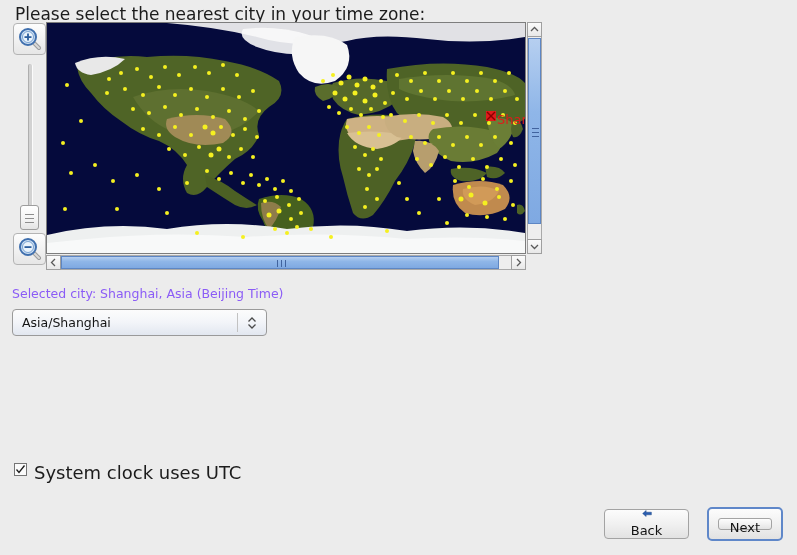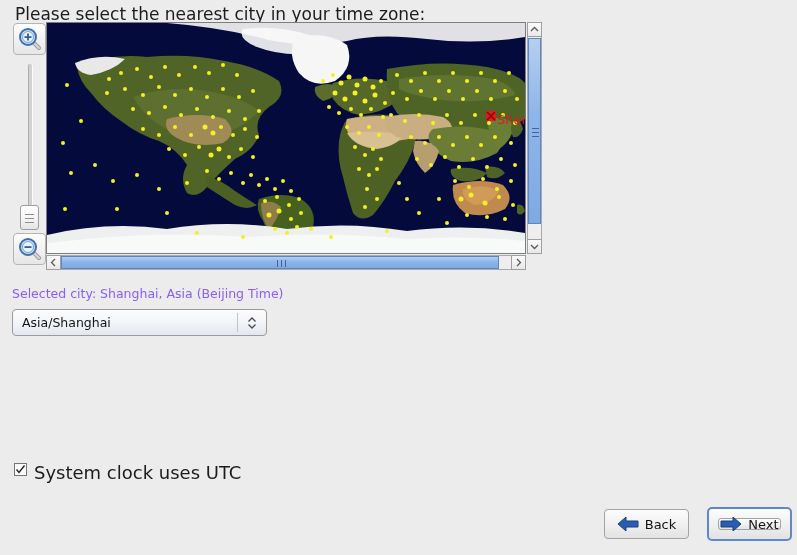--- a/index.html
+++ b/index.html
@@ -252,41 +252,42 @@
     position: absolute;
     height: 30px;
     border: 1px solid #a3a3a3;
     border-radius: 4px;
     background: linear-gradient(to bottom, #fcfcfc 0%, #f0f0f0 52%, #e2e2e2 100%);
     box-sizing: border-box;
     cursor: pointer;
   }
   #back-button { left: 604px; top: 509px; width: 85px; }
   #next-button {
-    left: 707px; top: 507px; width: 85px; height: 34px;
+    left: 707px; top: 507px; width: 76px; height: 34px;
     border: 2px solid #5f87c9;
     border-radius: 5px;
     padding: 9px;
     background: linear-gradient(to bottom, #fcfcfc 0%, #f0f0f0 52%, #e2e2e2 100%);
   }
   #next-button-inner {
     width: 100%; height: 100%;
     border: 1px solid #a3a3a3;
     border-radius: 3px;
     background: linear-gradient(to bottom, #fdfdfd 0%, #f1f1f1 52%, #e3e3e3 100%);
     box-sizing: border-box;
     position: relative;
   }
   .nav-btn-content {
     position: absolute;
     left: 0; top: 0; right: 0; bottom: 0;
     display: flex;
     align-items: center;
     justify-content: center;
     gap: 6px;
+    flex-direction: column;
   }
   .nav-btn-label { font-size: 13px; color: #131313; }
 </style>
 </head>
 <body>
 
 <div id="prompt-label">Please select the nearest city in your time zone:</div>
 
 <div id="map-panel">
 

